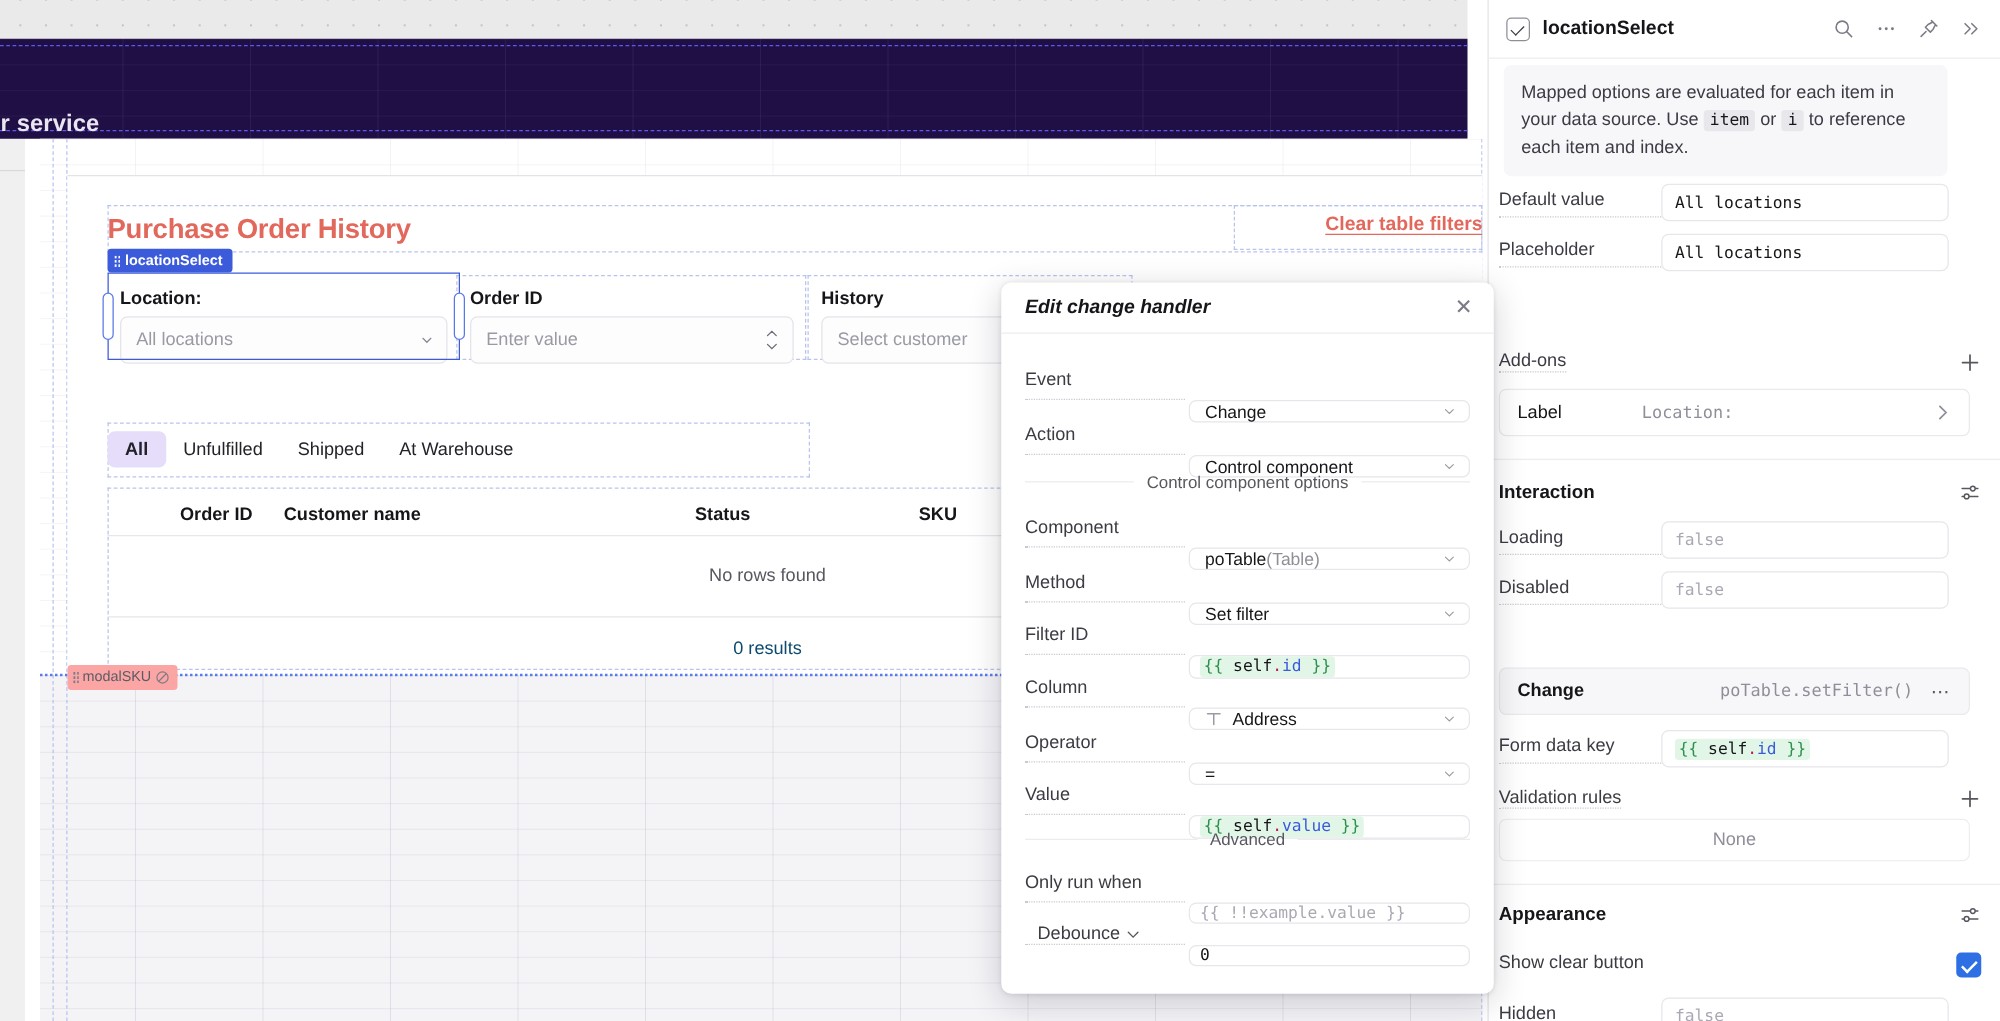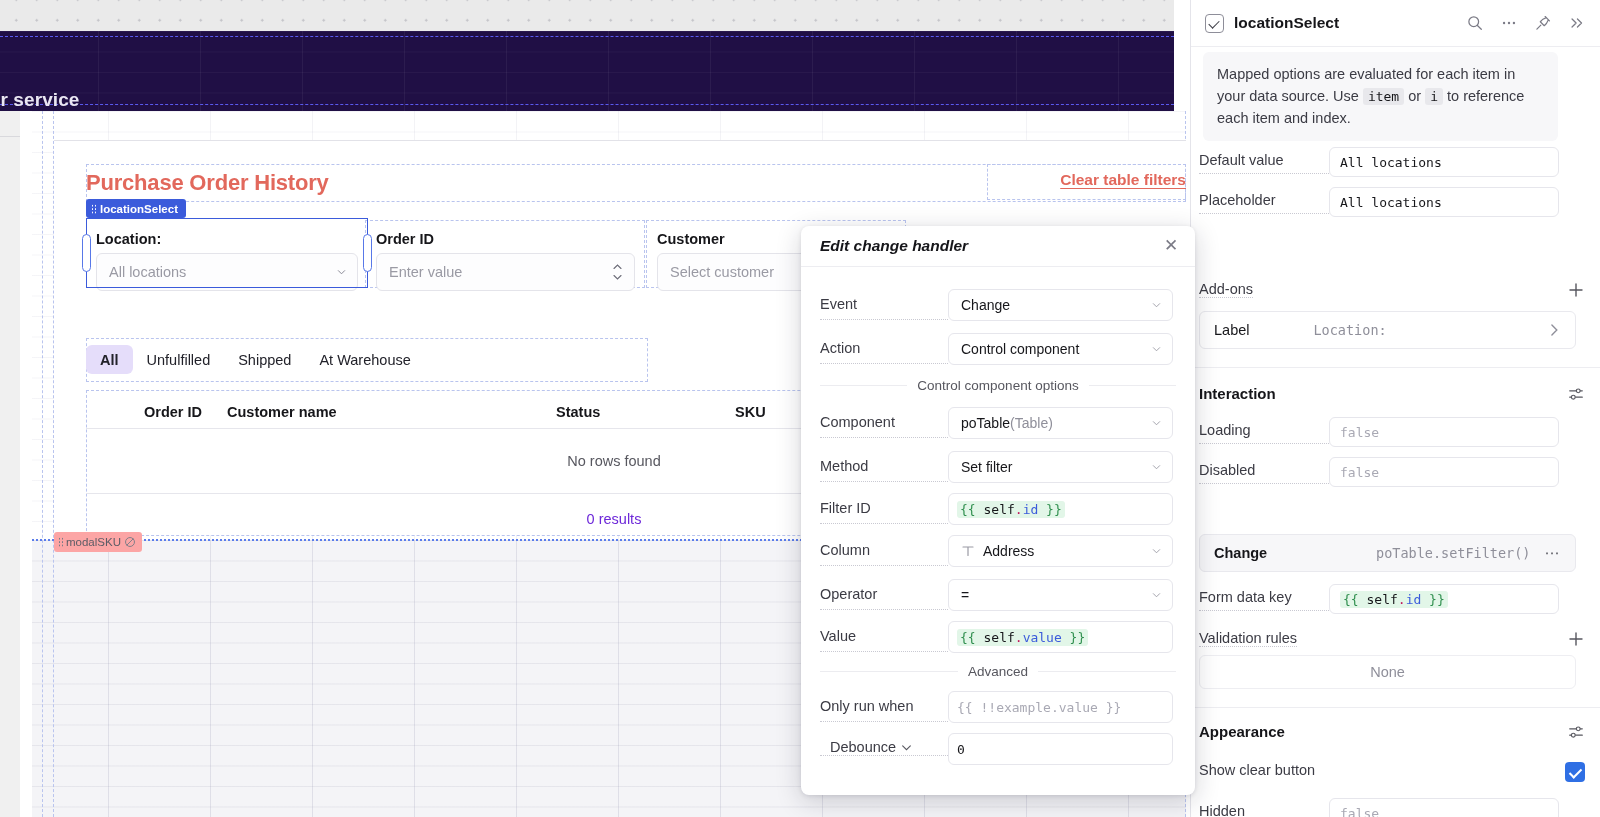--- a/index.html
+++ b/index.html
@@ -179,21 +179,21 @@
     position: absolute; font-size: 14.5px; font-weight: 700; color: #16161a;
     white-space: nowrap;
   }
   .tbl-body {
     height: 65px; display: flex; align-items: center; justify-content: center;
     border-bottom: 1px solid #e6e6ec;
     font-size: 14.5px; color: #57575f;
   }
   .tbl-foot {
     height: 50px; display: flex; align-items: center; justify-content: center;
-    font-size: 14.5px; color: #6d28d9;
+    font-size: 14.5px; color: #0c4a6e;
   }
 
   
   .modal-chip {
     position: absolute; left: 22px; top: 421px;
     height: 20px; padding: 0 6px 0 4px;
     background: #fca5a5; color: #5c5c66;
     font-size: 11.5px; border-radius: 3px;
     display: flex; align-items: center; gap: 3px; z-index: 10;
   }
@@ -222,21 +222,21 @@
     font-size: 15.5px; font-weight: 700; color: #16161a; font-style: italic;
   }
   .modal-close {
     position: absolute; right: 14px; top: 10px;
     width: 20px; height: 20px; cursor: pointer;
     color: #7b7b86; font-size: 17px; line-height: 20px; text-align: center;
     font-weight: 400;
   }
   .mrow {
     position: absolute; left: 19px; width: 356px; height: 32px;
-    display: flex; align-items: flex-end;
+    display: flex; align-items: flex-end; flex-direction: column;
   }
   .mlabel {
     width: 128px; font-size: 14.5px; color: #3b3b44;
     border-bottom: 1px dotted #c9c9d2; align-self: flex-start;
     line-height: 30px;
   }
   .mctrl {
     position: relative; width: 225px; height: 32px;
     border: 1px solid #e6e6ec; border-radius: 6px; background: #fff;
     display: flex; align-items: center; padding: 0 12px;
@@ -420,21 +420,21 @@
           <svg width="11" height="7" viewBox="0 0 11 7">
             <path d="M2 5 L5.5 1.6 L9 5" fill="none" stroke="#6c6c78" stroke-width="1.1" stroke-linecap="round"></path>
           </svg>
           <svg width="11" height="7" viewBox="0 0 11 7">
             <path d="M2 2 L5.5 5.4 L9 2" fill="none" stroke="#6c6c78" stroke-width="1.1" stroke-linecap="round"></path>
           </svg>
         </span>
       </div>
 
       <div class="dash-box" style="left:592px;top:79px;width:260px;height:68px"></div>
-      <div class="fld-label" style="left:603px;top:90px">Customer</div>
+      <div class="fld-label" style="left:603px;top:90px">History</div>
       <div class="inp" style="left:603px;top:112px;width:259px">
         <span>Select customer</span>
       </div>
 
       <div class="dash-box" style="left:32px;top:197px;width:562px;height:44px"></div>
       <div class="tabs">
         <div class="tab active">All</div>
         <div class="tab">Unfulfilled</div>
         <div class="tab">Shipped</div>
         <div class="tab">At Warehouse</div>

